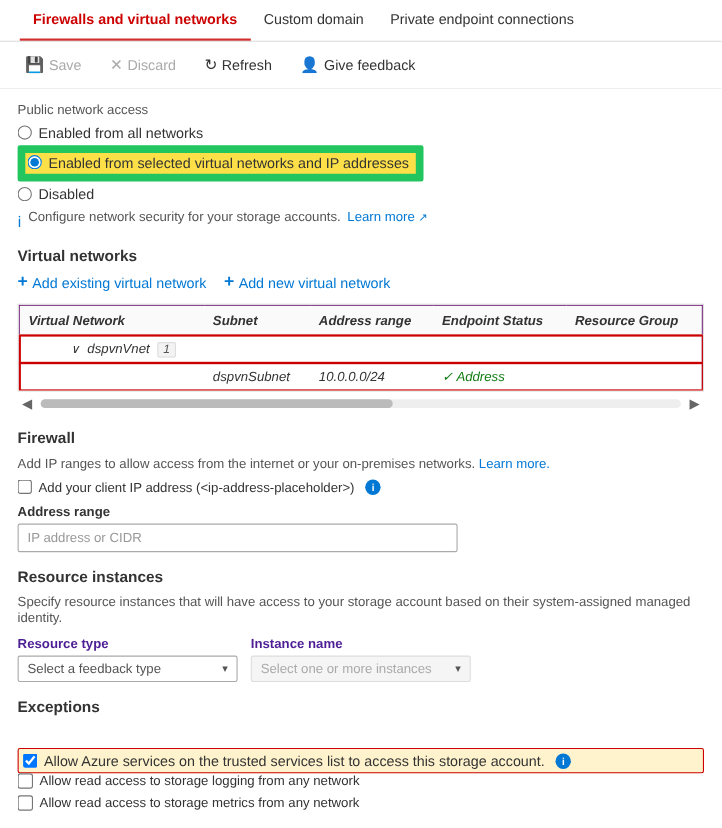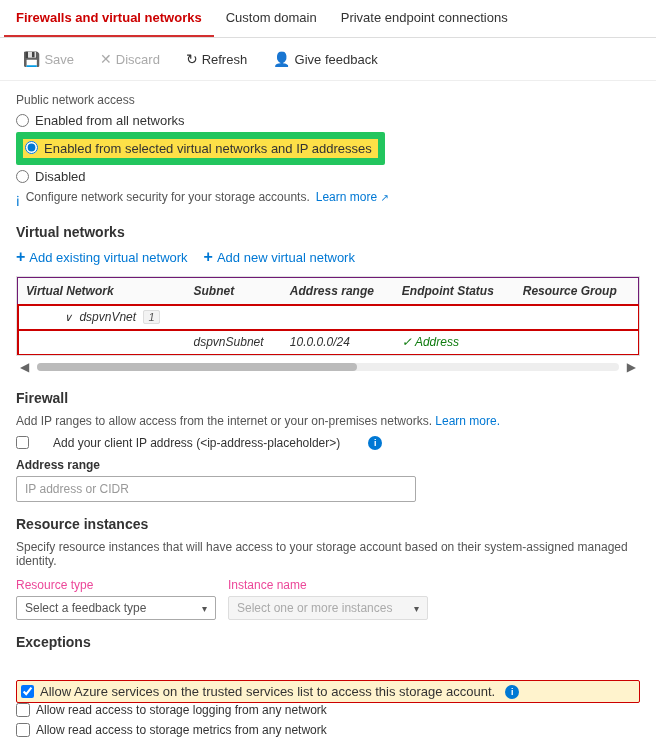--- a/index.html
+++ b/index.html
@@ -1,18 +1,18 @@
 <!DOCTYPE html>
 <html><head>
   <meta charset="utf-8">
   <style>
     * { box-sizing: border-box; margin: 0; padding: 0; }
     body { font-family: 'Segoe UI', Arial, sans-serif; font-size: 13px; color: #333; background: #fff; width: 656px; }
 
-    .tabs { display: flex; align-items: center; border-bottom: 1px solid #ddd; padding: 0 4px; }
+    .tabs { display: flex; align-items: center; border-bottom: 1px solid #ddd; padding: 0 18px; }
     .tab { padding: 10px 12px; cursor: pointer; font-size: 13px; color: #333; border-bottom: 2px solid transparent; white-space: nowrap; }
     .tab.active { border-bottom: 2px solid #c00; color: #c00; font-weight: 600; }
 
     .toolbar { display: flex; align-items: center; gap: 4px; padding: 8px 12px; border-bottom: 1px solid #eee; }
     .toolbar-btn { display: flex; align-items: center; gap: 4px; padding: 4px 10px; background: none; border: 1px solid transparent; cursor: pointer; font-size: 13px; color: #333; border-radius: 2px; }
     .toolbar-btn.disabled { color: #aaa; cursor: default; }
     .toolbar-btn .icon { font-size: 14px; }
 
     .content { padding: 12px 16px; }
 
@@ -39,33 +39,33 @@
     .vnet-row-parent td { background: #fff; padding-left: 46px; }
     .vnet-row-child td { background: #fff; }
     .highlighted-row { outline: 2px solid #c00; outline-offset: -1px; }
     .chevron { font-size: 11px; margin-right: 4px; }
     .count-badge { background: #f3f3f3; border: 1px solid #ddd; border-radius: 2px; padding: 0 4px; font-size: 11px; color: #555; margin-left: 4px; }
     .enabled-check { color: #107c10; display: flex; align-items: center; gap: 3px; }
     .scroll-arrow { cursor: pointer; font-size: 12px; color: #666; padding: 2px 4px; }
 
     .firewall-section { margin-top: 14px; }
     .firewall-desc { font-size: 12px; color: #555; margin-bottom: 8px; }
-    .checkbox-row { display: flex; align-items: flex-start; gap: 24px; margin-bottom: 6px; font-size: 12px; }
+    .checkbox-row { display: flex; align-items: flex-start; gap: 6px; margin-bottom: 6px; font-size: 12px; }
     .checkbox-row input[type=checkbox] { accent-color: #0078d4; }
 
     .field-label { font-size: 12px; font-weight: 600; color: #333; margin-bottom: 4px; margin-top: 8px; }
     .text-input { width: 100%; max-width: 400px; padding: 5px 8px; border: 1px solid #aaa; border-radius: 2px; font-size: 12px; color: #333; outline: none; }
     .text-input::placeholder { color: #999; }
 
     .resource-section { margin-top: 14px; }
     .resource-desc { font-size: 12px; color: #555; margin-bottom: 10px; }
 
     .form-row { display: flex; gap: 12px; align-items: flex-start; margin-bottom: 4px; }
     .form-col { display: flex; flex-direction: column; }
-    .form-col-label { font-size: 12px; font-weight: 400; color: #ec4899; margin-bottom: 4px; }
+    .form-col-label { font-size: 12px; font-weight: 700; color: #4c1d95; margin-bottom: 4px; }
     .select-box { display: flex; align-items: center; border: 1px solid #aaa; border-radius: 2px; padding: 4px 8px; background: #fff; cursor: pointer; font-size: 12px; color: #333; min-width: 200px; justify-content: space-between; }
     .select-box.placeholder { color: #555; }
     .select-box.disabled-select { background: #f5f5f5; color: #aaa; border-color: #ddd; cursor: default; }
     .select-chevron { font-size: 10px; color: #555; }
 
     .exceptions-section { margin-top: 14px; }
     .exceptions-title { font-weight: 700; font-size: 14px; margin-bottom: 8px; }
     .ex-checkbox-row { display: flex; align-items: center; gap: 6px; margin-bottom: 6px; font-size: 12px; }
     .ex-checkbox-row input[type=checkbox] { accent-color: #0078d4; width: 14px; height: 14px; }
     .highlighted-cb { background: #fff3cd; border: 1.5px solid #c00; border-radius: 2px; padding: 3px 6px 3px 4px; display: flex; align-items: center; gap: 6px; margin-top: 30px; }

